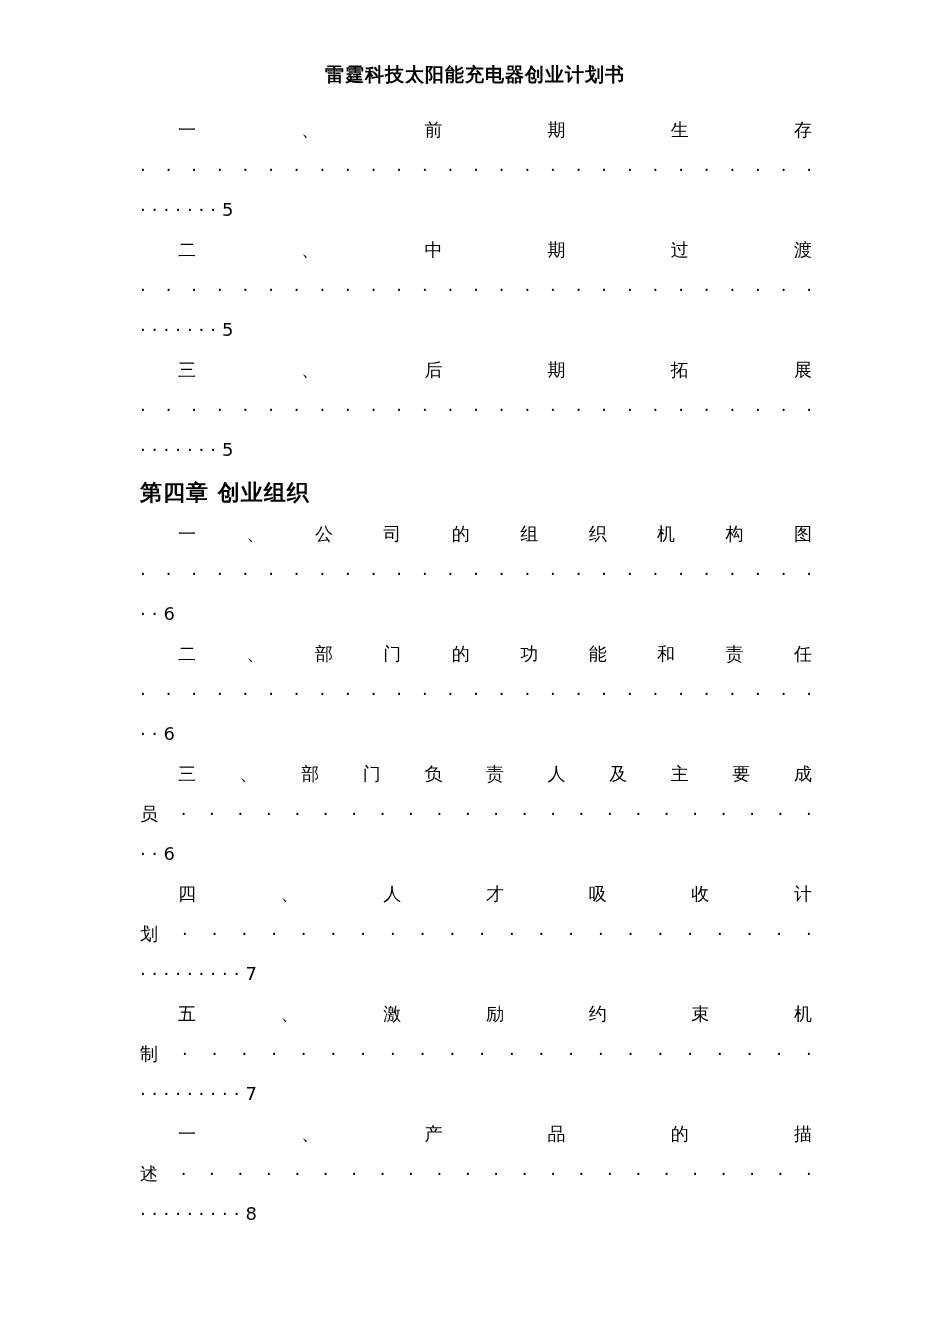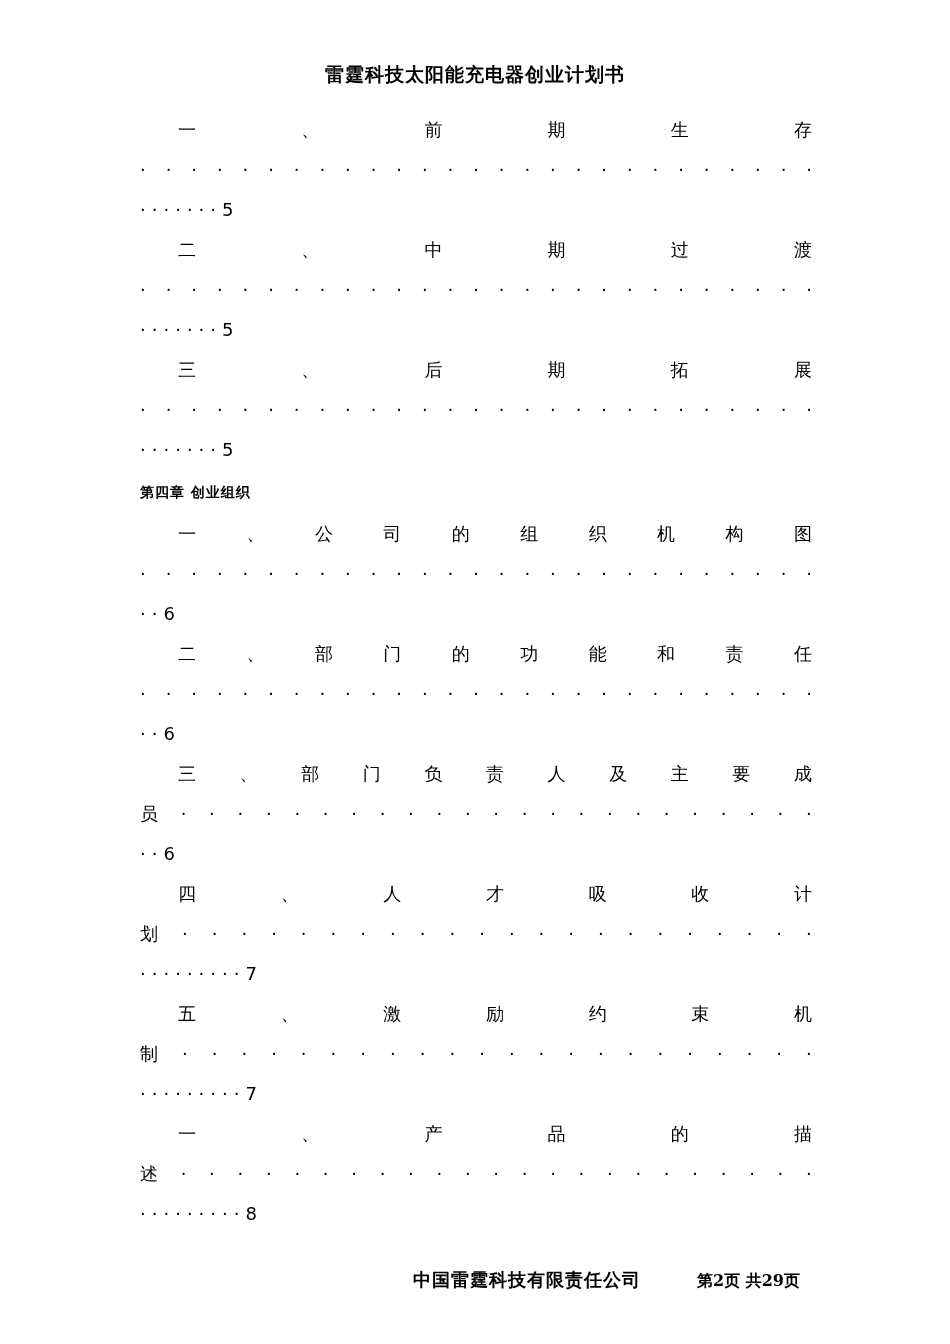--- a/index.html
+++ b/index.html
@@ -56,21 +56,21 @@
     line-height: 40px;
   }
   .dots-row span { display: inline-block; }
   .dots-tail {
     font-size: 18px;
     line-height: 40px;
     letter-spacing: 6px;
     padding-left: 0px;
   }
   .chapter {
-    font-size: 14px;
+    font-size: 22px;
     font-weight: bold;
     line-height: 44px;
     font-family: "DejaVu Serif", "Liberation Serif", serif;
     letter-spacing: 1px;
   }
   .footer {
     position: absolute;
     bottom: 52px;
     left: 140px;
     width: 672px;
@@ -457,18 +457,14 @@
           <span>·</span>
           <span>·</span>
           <span>·</span>
           <span>·</span>
           <span>·</span>
         </div>
         <div class="dots-tail"><span>·········</span><span>8</span></div>
       </div>
     </div>
 
-  <div class="footer">
-    <div class="footer-org">中国雷霆科技有限责任公司</div>
-    <div class="footer-page">第2页 共29页</div>
-  </div>
 
 </div>
 
 </body></html>

